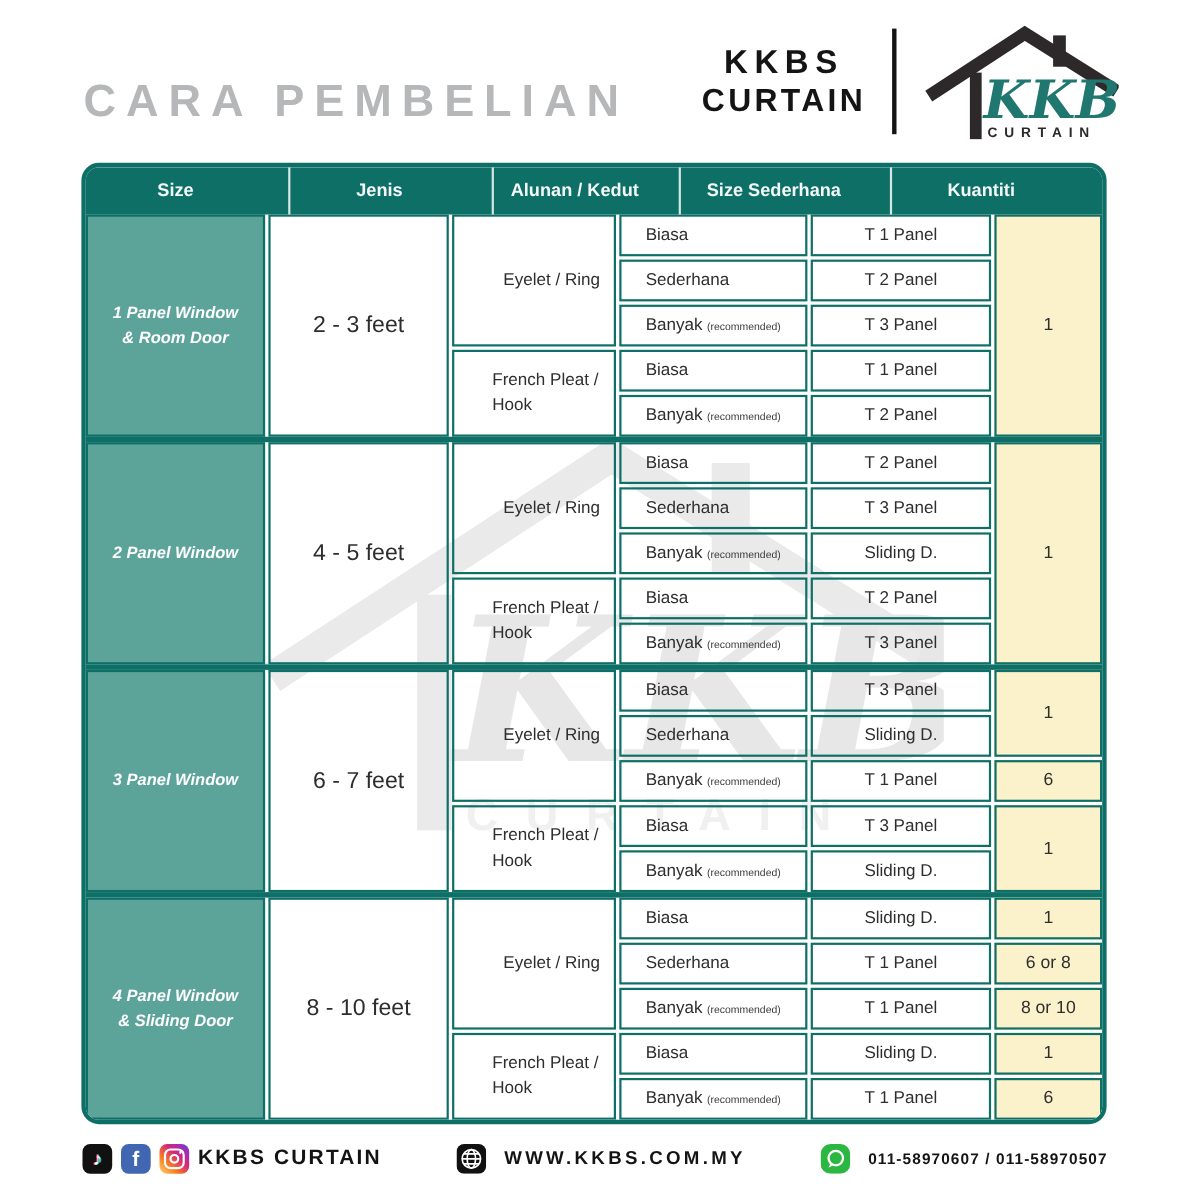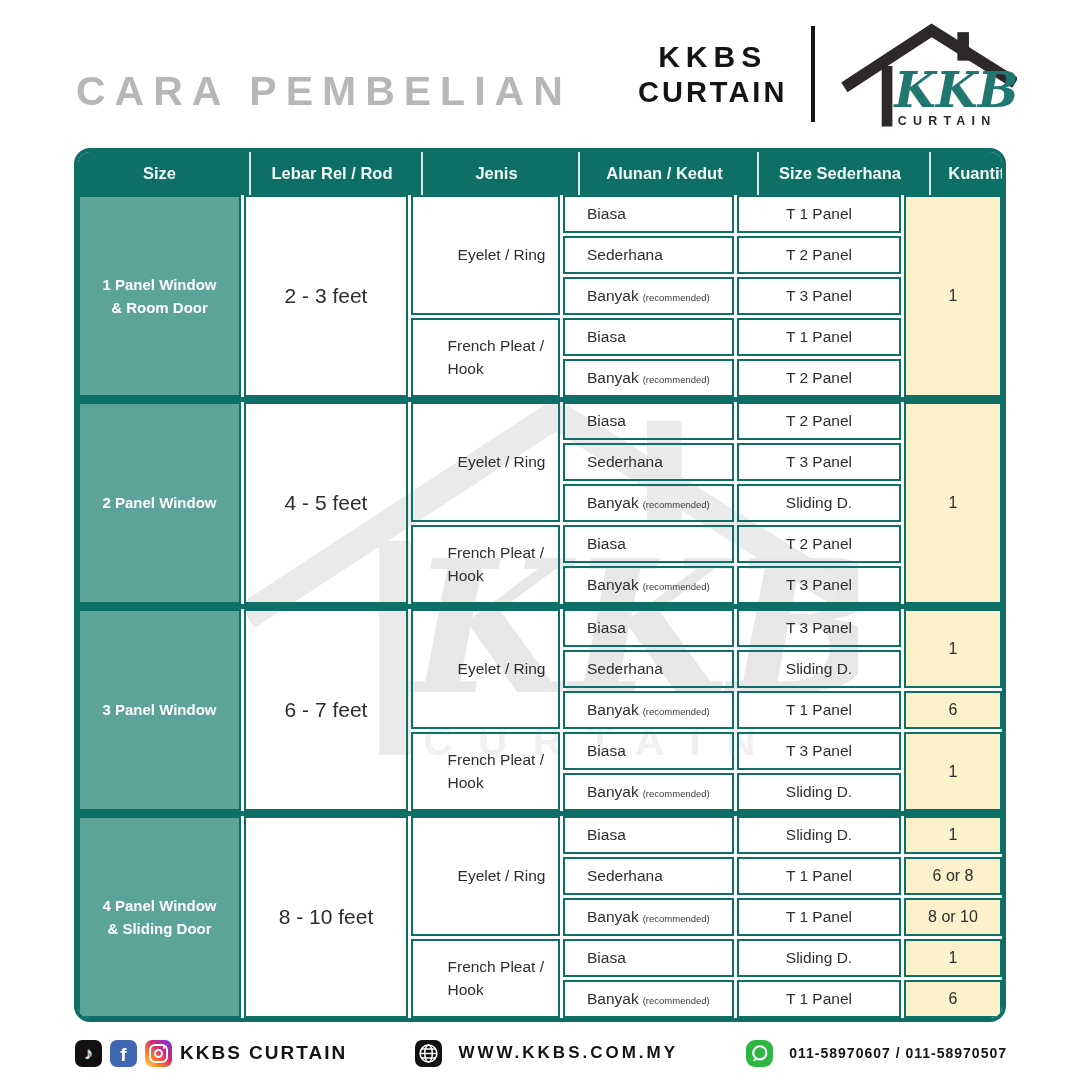--- a/index.html
+++ b/index.html
@@ -23,41 +23,41 @@
   .wordmark .wm1{font-size:30px;letter-spacing:6px;}
   .wordmark .wm2{font-size:29px;letter-spacing:3px;}
   .brand-divider{width:4px;height:96px;background:#141414;}
   .logo-svg{display:block;}
 
   
   .table-wrap{position:absolute;left:74px;top:148px;width:932px;height:874px;
               border:4px solid var(--teal);border-radius:16px;background:#fff;overflow:hidden;}
   .watermark{position:absolute;left:150px;top:212px;width:630px;z-index:0;pointer-events:none;}
   .thead{position:relative;z-index:2;display:grid;
-         grid-template-columns:163px 164px 149px 171px 164px 98px;column-gap:8px;
+         grid-template-columns:163px 164px 149px 171px 164px 98px;column-gap:21px;
          height:43px;background:var(--teal);align-items:center;}
   .th{display:flex;align-items:center;justify-content:center;height:100%;
       color:#F3F9F8;font-size:16.5px;font-weight:600;}
   .th + .th{border-left:2px solid #d6e6e4;}
 
   .section{position:relative;z-index:1;display:grid;
            grid-template-columns:163px 164px 149px 171px 164px 98px;
            grid-template-rows:repeat(5,38px);gap:3px;}
   .hr-divider{position:relative;z-index:1;height:5px;background:var(--teal);}
 
   .cell{border:2px solid var(--teal);display:flex;align-items:center;justify-content:center;
         font-size:15.5px;color:var(--ink);background:transparent;}
   .col1{grid-column:1;} .col2{grid-column:2;} .col3{grid-column:3;padding-left:32px;}
   .col4{grid-column:4;} .col5{grid-column:5;} .col6{grid-column:6;}
   .r1{grid-row:1;} .r2{grid-row:2;} .r3{grid-row:3;} .r4{grid-row:4;} .r5{grid-row:5;}
   .r1-6{grid-row:1/6;} .r1-4{grid-row:1/4;} .r4-6{grid-row:4/6;} .r1-3{grid-row:1/3;}
 
   .size-cell{background:var(--green);color:#fff;font-size:15px;font-weight:600;
              text-align:center;line-height:1.55;}
-  .size-cell span{display:block;}
+  .size-cell span{display:block;font-style:italic;}
   .width-cell{font-size:21px;color:#2d2d2d;}
   .jenis-cell span{display:inline-block;max-width:108px;text-align:left;line-height:1.45;}
   .alunan-cell{justify-content:flex-start;padding-left:22px;}
   .alunan-cell .note{font-size:9.5px;margin-left:4px;margin-top:3px;color:#3a3a3a;}
   .q-cell{background:var(--yellow);font-size:16px;}
 
   
   .footer{position:absolute;left:75px;top:1032px;width:932px;height:42px;
           display:flex;align-items:center;justify-content:space-between;}
   .f-group{display:flex;align-items:center;gap:8px;}
@@ -104,21 +104,20 @@
         <path d="M6 80 L104 16 L198 75" fill="none" stroke="#eaeaea" stroke-width="9"></path>
         <rect x="133" y="18" width="11" height="32" fill="#eaeaea"></rect>
         <rect x="48" y="56" width="10" height="68" fill="#eaeaea"></rect>
         <text x="58" y="104" font-family="DejaVu Serif, serif" font-style="italic" font-weight="bold" font-size="58" fill="#e7e7e7">KKBS</text>
         <text x="62" y="124" font-family="Liberation Sans, sans-serif" font-weight="bold" font-size="13" letter-spacing="8" fill="#f0f0f0">CURTAIN</text>
       </svg>
     </div>
 
     <div class="thead">
       <div class="th">Size</div>
-      <div class="th">Lebar Rel / Rod</div>
       <div class="th">Jenis</div>
       <div class="th">Alunan / Kedut</div>
       <div class="th">Size Sederhana</div>
       <div class="th">Kuantiti</div>
     </div>
 
     <div class="section">
       <div class="cell size-cell col1 r1-6">
         <div>
             <span>1 Panel Window</span>

